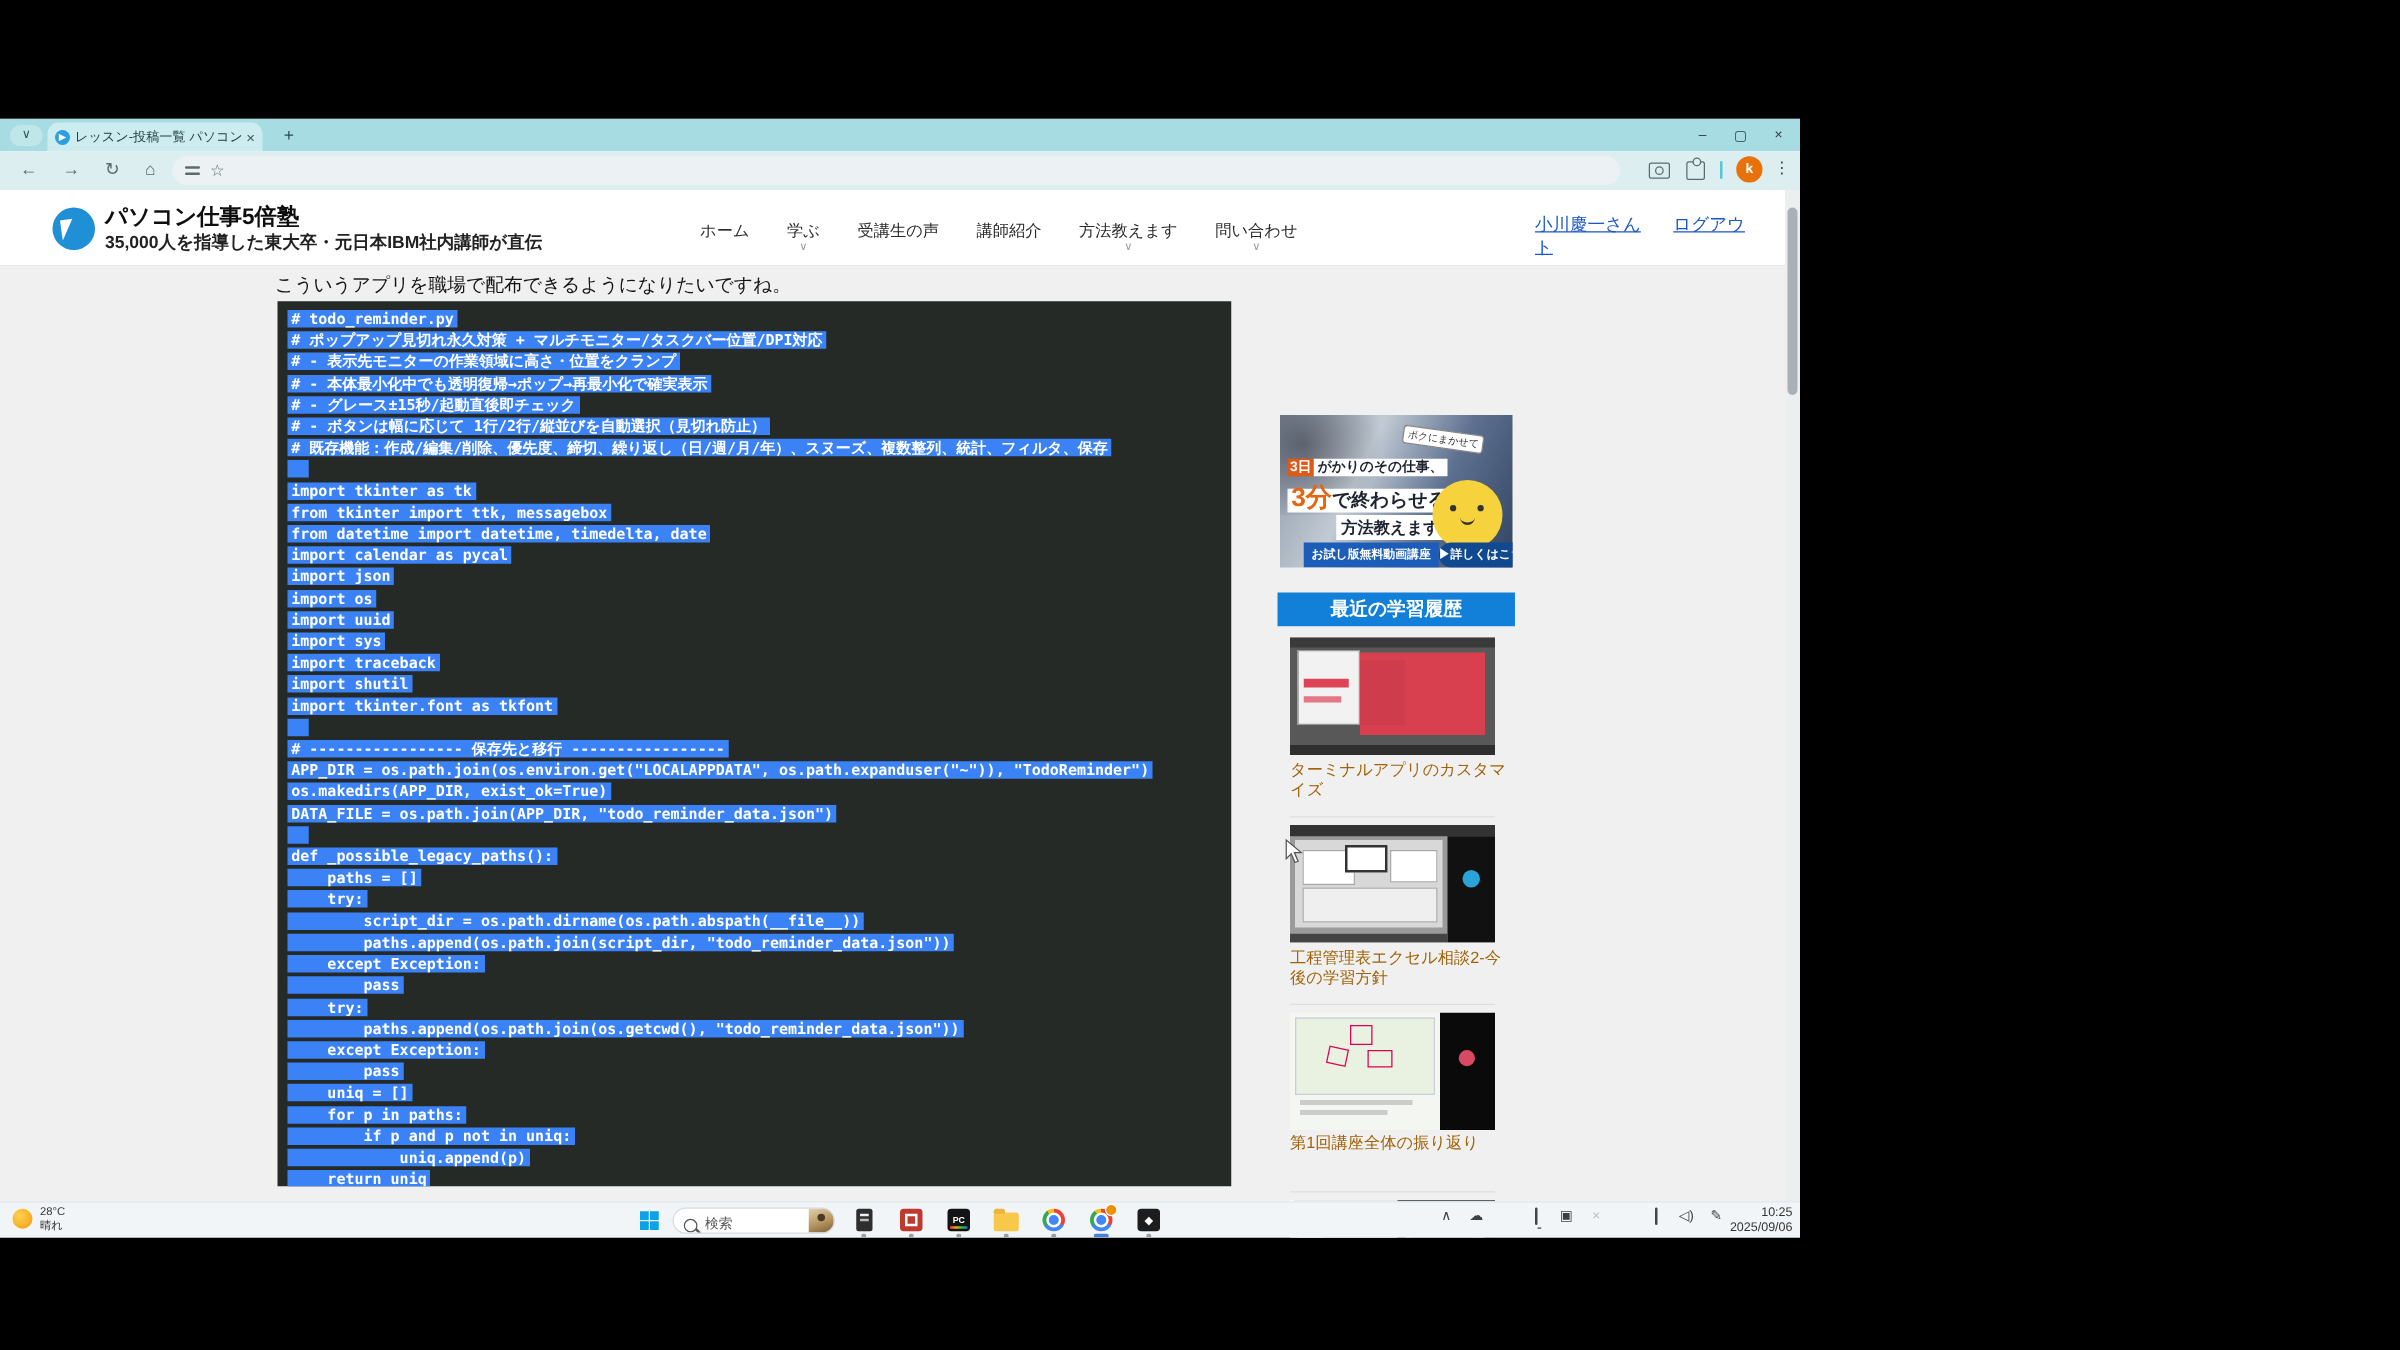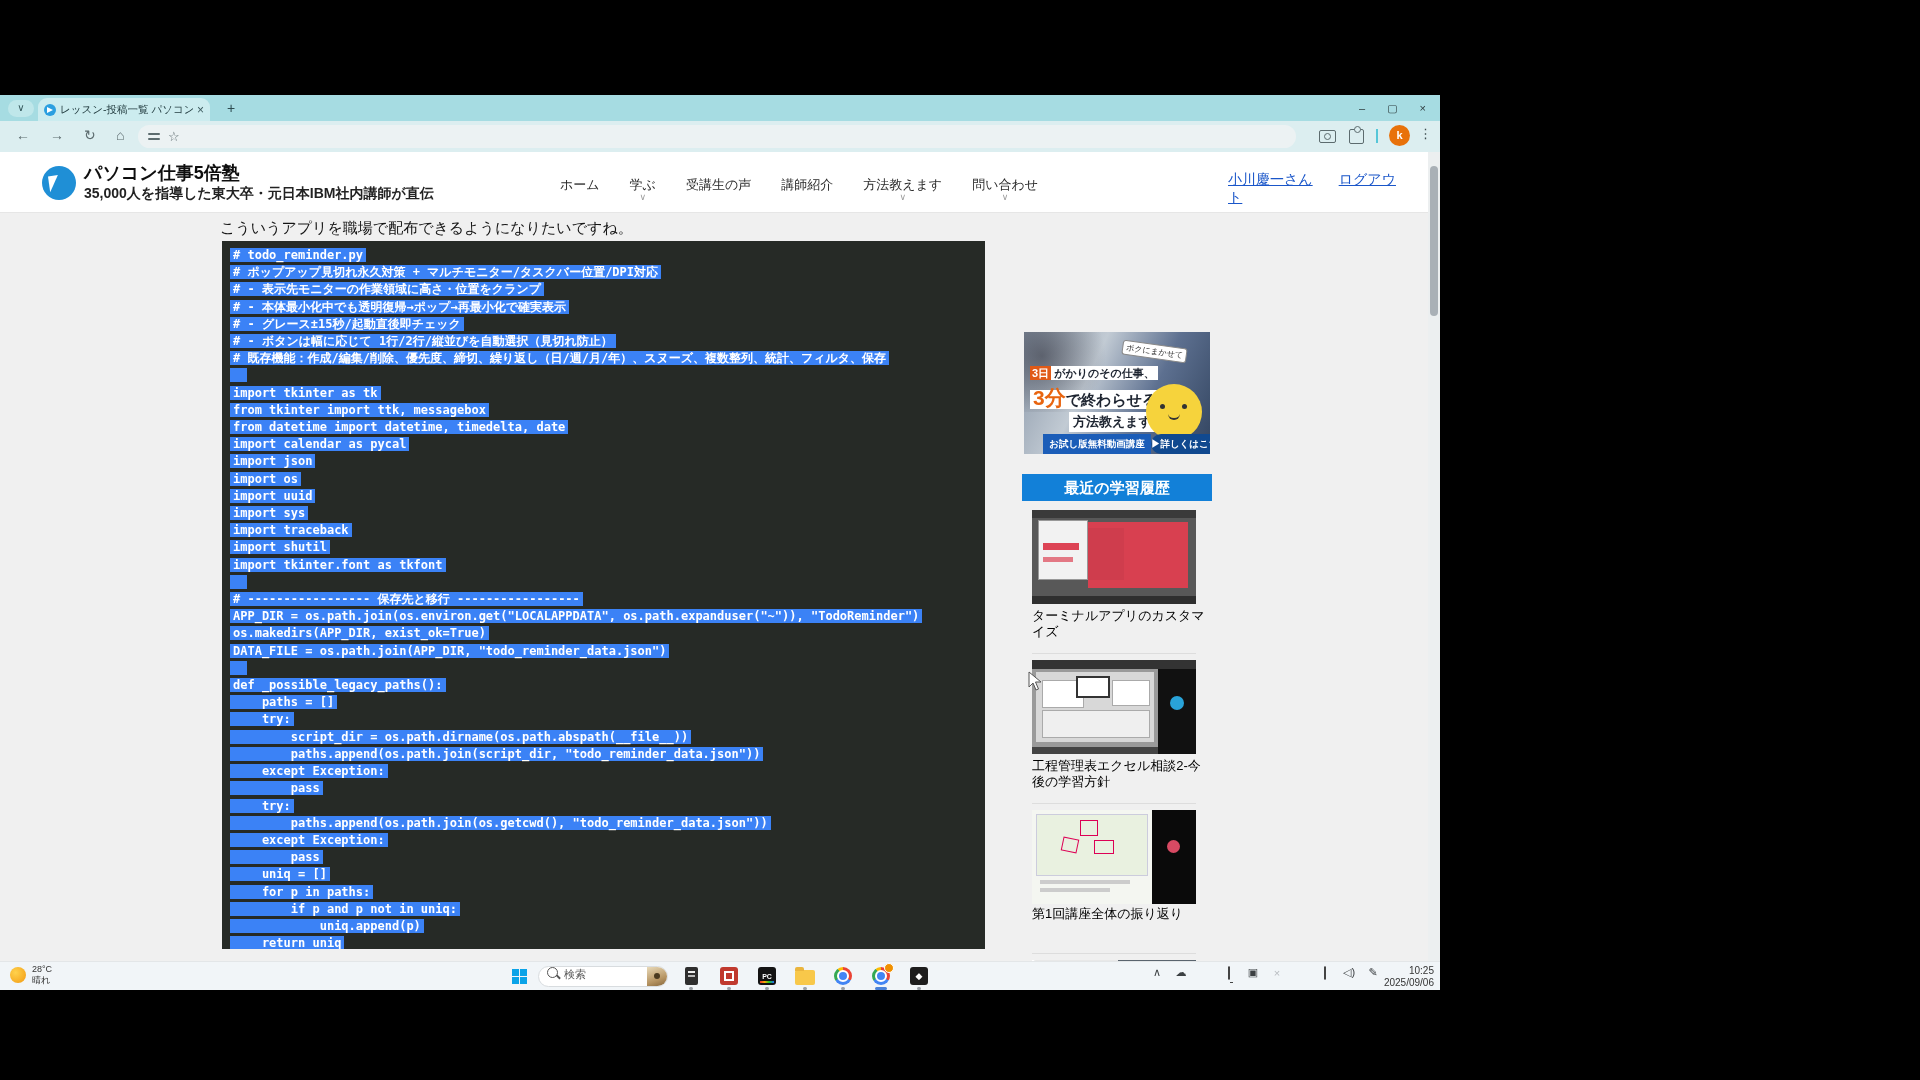--- a/index.html
+++ b/index.html
@@ -71,21 +71,21 @@
   .ad .mascot:before{content:"";position:absolute;left:14px;top:20px;width:5px;height:5px;border-radius:50%;background:#333;box-shadow:22px 0 0 #333;}
   .ad .mascot:after{content:"";position:absolute;left:22px;top:28px;width:12px;height:6px;border-bottom:2px solid #333;border-radius:0 0 10px 10px;}
   .ad .bubble{position:absolute;left:98px;top:12px;background:#fff;border:1px solid #888;border-radius:3px;
               font-size:8px;color:#333;padding:1px 3px;transform:rotate(8deg);}
   .ad .cta{position:absolute;left:0;bottom:0;width:100%;height:20px;display:flex;font-size:9.5px;color:#fff;font-weight:bold;padding-left:19px;}
   .ad .cta .l{flex:0 0 58%;background:#1b5db8;text-align:center;line-height:20px;}
   .ad .cta .r{flex:1;background:#10498f;text-align:left;line-height:20px;border-radius:10px;}
   .histhead{position:absolute;left:1022px;top:261px;width:190px;height:27px;background:#1280d8;color:#fff;
             font-size:15px;font-weight:bold;text-align:center;line-height:27px;}
   .thumb{position:absolute;left:1032px;width:164px;height:94px;overflow:hidden;}
-  .caption{position:absolute;left:1032px;width:180px;font-size:13px;color:#000000;line-height:16px;}
+  .caption{position:absolute;left:1032px;width:180px;font-size:13px;color:#a16207;line-height:16px;}
   .sdivider{position:absolute;left:1032px;width:164px;height:1px;background:#ddd;}
   
   .th-terminal{background:#585858;}
   .th-terminal .bar{position:absolute;left:0;top:0;width:100%;height:8px;background:#3a3a3a;}
   .th-terminal .red1{position:absolute;left:56px;top:12px;width:100px;height:66px;background:#d84050;}
   .th-terminal .red2{position:absolute;left:22px;top:18px;width:70px;height:52px;background:#cf3d4d;}
   .th-terminal .dlg{position:absolute;left:6px;top:10px;width:48px;height:58px;background:#f2f2f2;border:1px solid #999;}
   .th-terminal .dlg i{position:absolute;left:4px;top:22px;width:36px;height:7px;background:#d45;}
   .th-terminal .dlg em{position:absolute;left:4px;top:36px;width:30px;height:5px;background:#d45;opacity:.7;}
   .th-terminal .task{position:absolute;left:0;bottom:0;width:100%;height:8px;background:#2f2f2f;}
@@ -121,21 +121,21 @@
   .scrollbar{position:absolute;right:0;top:57px;width:12px;height:838px;background:#eceff0;}
   .scrollthumb{position:absolute;right:2px;top:14px;width:8px;height:150px;background:#a9b0b6;border-radius:4px;}
   
   .taskbar{position:absolute;left:0;top:866px;width:1440px;height:29px;background:#f1f5f8;border-top:1px solid #e3e6e8;box-sizing:border-box;}
   .weather{position:absolute;left:10px;top:2px;display:flex;align-items:center;gap:6px;}
   .sun{width:16px;height:16px;border-radius:50%;background:radial-gradient(circle at 35% 35%,#ffd24d,#f29a12);}
   .wtxt{font-size:9px;color:#333;line-height:11px;}
   .startbtn{position:absolute;left:512px;top:7px;width:15px;height:15px;display:grid;grid-template-columns:7px 7px;grid-gap:1px;}
   .startbtn i{width:7px;height:7px;background:#0aa3e8;}
   .searchbox{position:absolute;left:538px;top:4px;width:130px;height:21px;background:#fff;border:1px solid #d8dcdf;border-radius:11px;
-             display:flex;align-items:flex-start;padding-left:8px;box-sizing:border-box;overflow:hidden;}
+             display:flex;align-items:flex-end;padding-left:8px;box-sizing:border-box;overflow:hidden;}
   .mag{width:9px;height:9px;border:1.5px solid #555;border-radius:50%;position:relative;flex:0 0 auto;}
   .mag:after{content:"";position:absolute;left:8px;top:8px;width:5px;height:1.5px;background:#555;transform:rotate(45deg);}
   .searchtxt{font-size:11px;color:#555;margin-left:6px;flex:1;}
   .searchimg{width:20px;height:21px;background:linear-gradient(160deg,#e8d9b8,#b59361 60%,#7a5c33);flex:0 0 auto;position:relative;}
   .searchimg:after{content:"";position:absolute;left:7px;top:6px;width:6px;height:6px;border-radius:50%;background:#4a3a20;}
   .pinned{position:absolute;left:680px;top:3px;display:flex;gap:16px;}
   .pin{width:22px;height:22px;position:relative;display:flex;align-items:center;justify-content:center;}
   .pin .dot{position:absolute;left:50%;transform:translateX(-50%);bottom:-3px;width:4px;height:3px;border-radius:2px;background:#9aa0a6;}
   .pin .dot.active{width:12px;background:#4a82d8;}
   .ic-darkslab{width:13px;height:18px;background:#2e2e2e;border-radius:2px;position:relative;}

